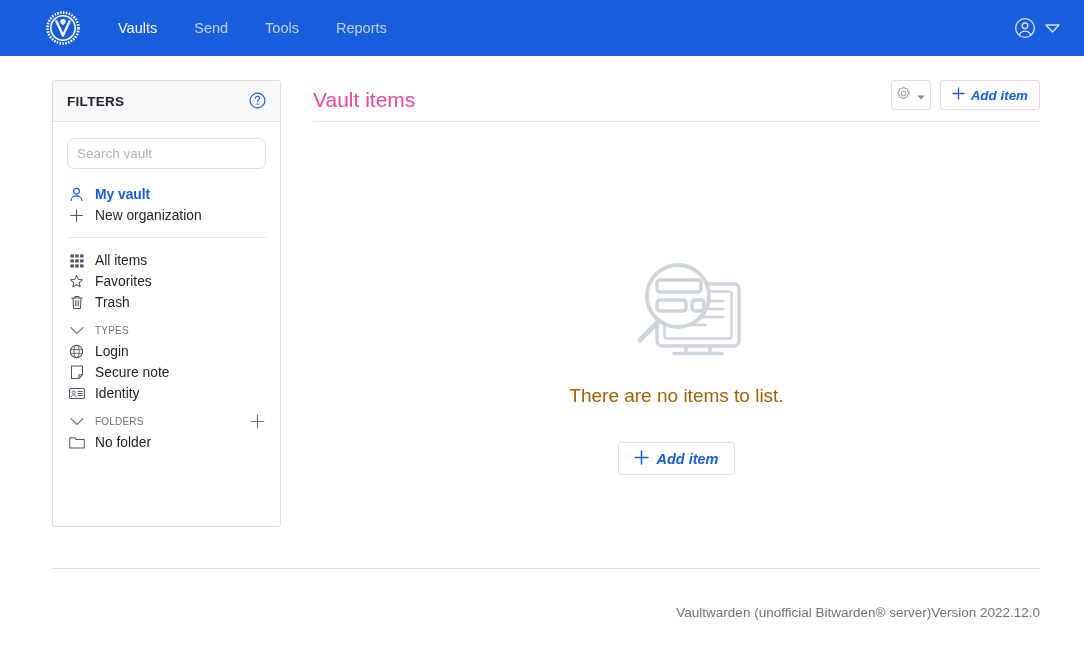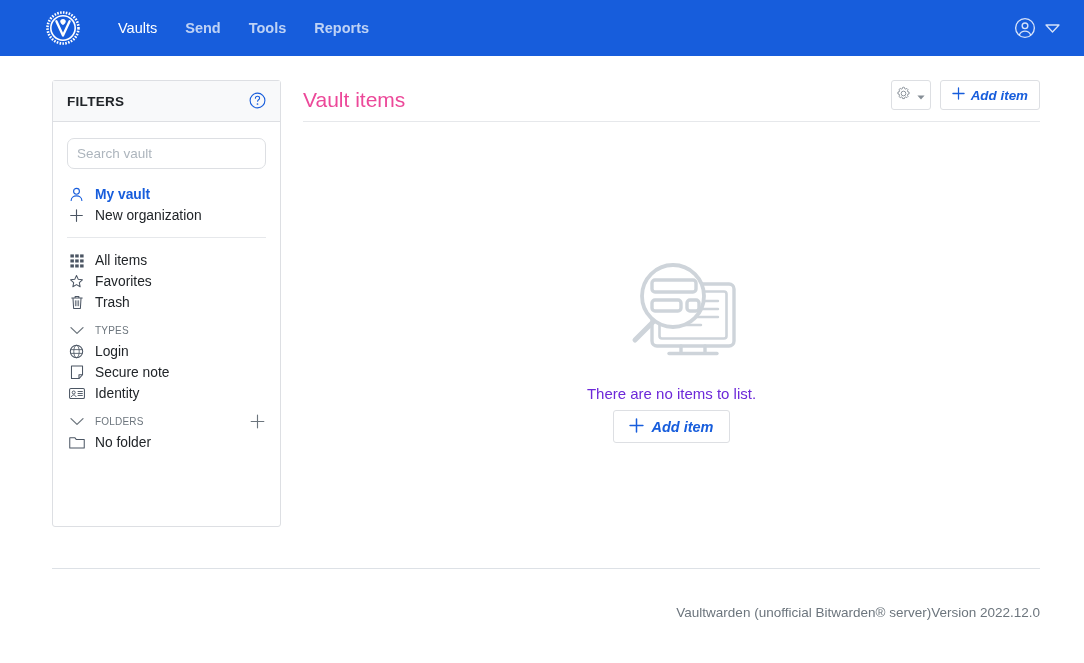--- a/index.html
+++ b/index.html
@@ -23,44 +23,43 @@
     padding: 0 24px 0 44px;
     position: relative;
   }
   .brand-logo {
     width: 38px; height: 38px;
     flex: 0 0 38px;
     margin-right: 22px;
     display: flex; align-items: center; justify-content: center;
   }
   .brand-logo svg { display: block; }
-  .nav-links { display: flex; align-items: center; gap: 0; }
+  .nav-links { display: flex; align-items: center; gap: 9px; }
   .nav-link {
     color: rgba(255,255,255,0.72);
     text-decoration: none;
     font-size: 14.5px;
     padding: 6px 14px;
     white-space: nowrap;
     cursor: pointer;
-    font-weight: bold;
   }
   .nav-link.active { color: #ffffff; font-weight: 400; }
   .nav-right {
     margin-left: auto;
     display: flex; align-items: center; gap: 9px;
     cursor: pointer;
   }
   .avatar-icon { width: 22px; height: 22px; display: block; }
   .caret-down-white { display: block; }
 
   
   .page {
     padding: 24px 44px 0 52px;
     display: flex;
-    gap: 22px;
+    gap: 32px;
     height: 512px;
   }
 
   
   .sidebar {
     width: 229px;
     flex: 0 0 229px;
     border: 1px solid #dddfe3;
     border-radius: 3px;
     background: #ffffff;
@@ -187,23 +186,23 @@
   }
 
   .empty-state {
     display: flex;
     flex-direction: column;
     align-items: center;
     padding-top: 130px;
   }
   .empty-art { margin-bottom: 22px; }
   .empty-text {
-    font-size: 15px;
-    color: #6d28d9;
-    margin-bottom: 8px;
+    font-size: 19px;
+    color: #a16207;
+    margin-bottom: 35px;
   }
 
   
   .footer-wrap { padding: 0 44px 0 52px; }
   .footer-rule { border: 0; border-top: 1px solid #dde1e6; margin: 0; }
   .footer {
     display: flex;
     align-items: center;
     justify-content: flex-end;
     padding: 36px 0 0 0;

